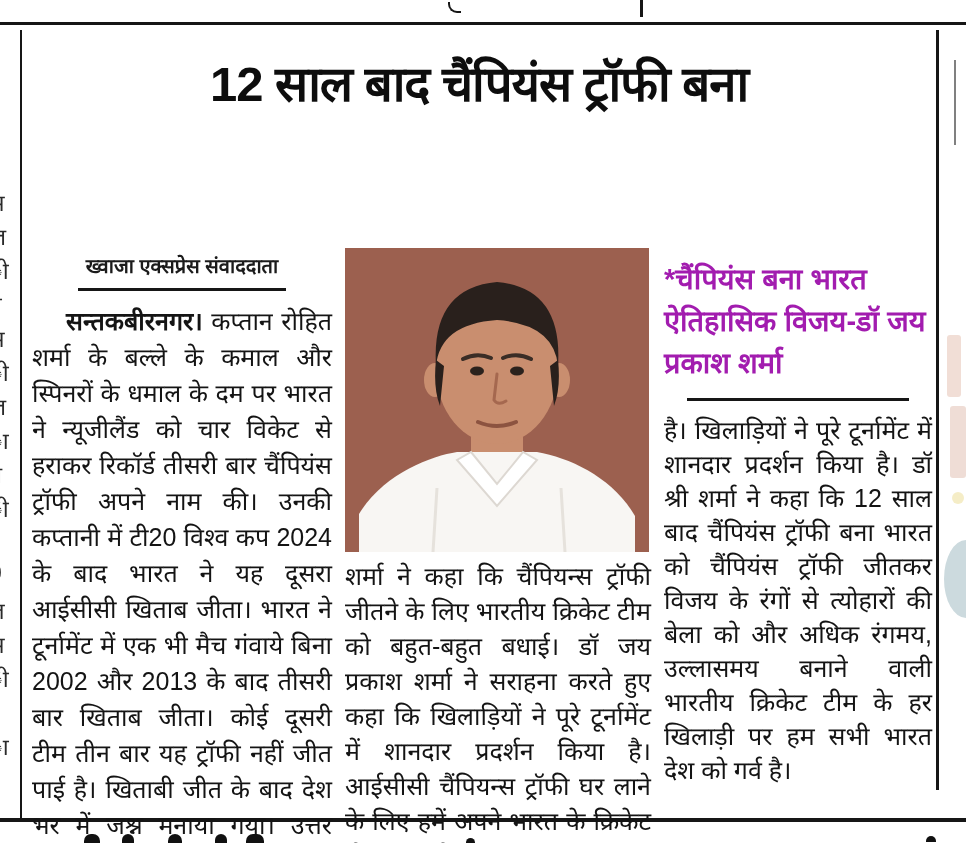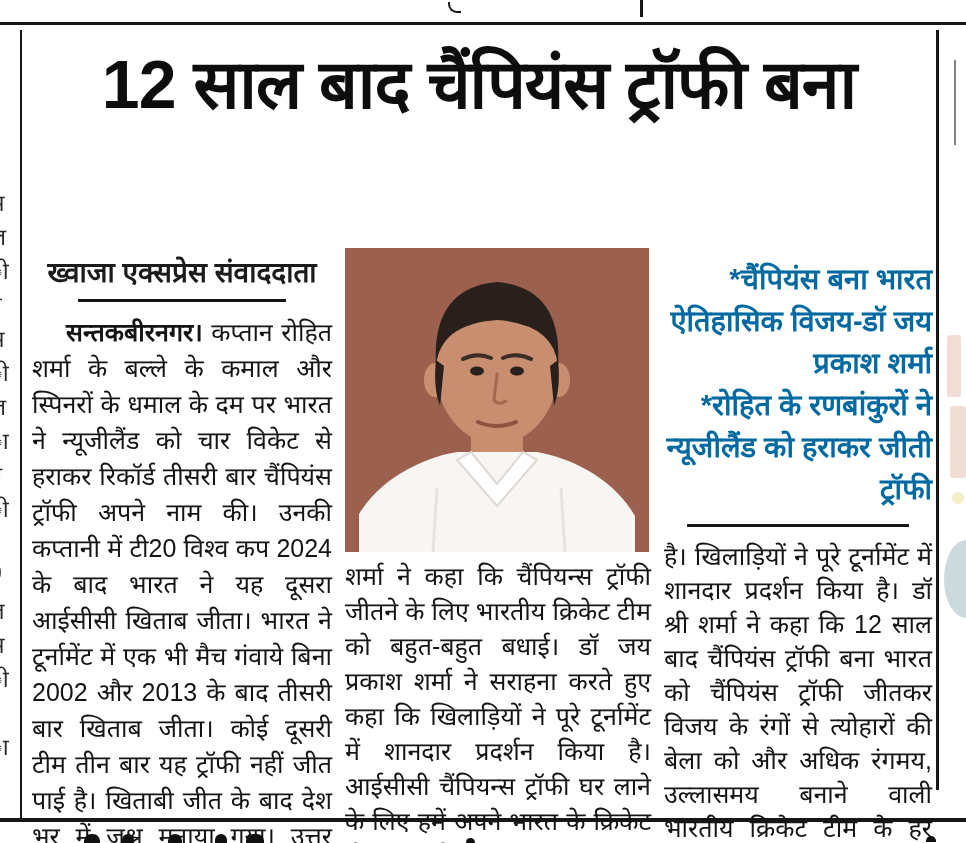--- a/index.html
+++ b/index.html
@@ -10,39 +10,39 @@
   }
   
   .rule-top{position:absolute;left:0;top:22px;width:966px;height:3px;background:#161616;}
   .rule-bottom{position:absolute;left:0;top:818px;width:966px;height:4px;background:#161616;}
   .border-left{position:absolute;left:20px;top:30px;width:2px;height:788px;background:#161616;}
   .border-right{position:absolute;left:936px;top:30px;width:3px;height:760px;background:#161616;}
 
   
   .headline{
     position:absolute;left:28px;top:36px;width:902px;text-align:center;
-    font-weight:900;font-size:68px;line-height:96px;letter-spacing:-1px;color:#0d0d0d;
+    font-weight:900;font-size:49px;line-height:96px;letter-spacing:-1px;color:#0d0d0d;
   }
 
   
   .cols{position:absolute;left:32px;top:248px;width:900px;display:flex;gap:13px;}
   .col1{width:300px;}
   .col2{width:306px;}
   .col3{width:268px;}
 
-  .byline{font-weight:bold;font-size:28px;text-align:center;padding-top:4px;}
+  .byline{font-weight:bold;font-size:20px;text-align:center;padding-top:4px;}
   .byline-rule{width:208px;height:3px;background:#161616;margin:9px auto 12px auto;}
   .bodytext{font-size:25px;line-height:36px;text-align:justify;color:#141414;}
   .dateline{font-weight:bold;margin-left:8px;}
   .p-indent{text-indent:26px;}
 
   .photo{width:304px;height:304px;display:block;}
   .col2 .bodytext{margin-top:7px;line-height:35px;}
 
-  .highlights{font-weight:900;font-size:29px;line-height:42px;text-align:right;padding-top:10px;color:#0369a1;}
+  .highlights{font-weight:900;font-size:29px;line-height:42px;text-align:left;padding-top:10px;color:#a21caf;}
   .hl-rule{width:222px;height:3px;background:#161616;margin:14px auto 12px auto;}
   .col3 .bodytext{line-height:34px;}
 
   
   .left-frags{position:absolute;left:0;top:186px;width:17px;overflow:hidden;}
   .left-frags span{display:block;height:34px;font-size:23px;color:#2a2a2a;margin-left:-11px;white-space:nowrap;}
 
   
   .top-frag-hook{position:absolute;left:448px;top:2px;width:11px;height:9px;
     border-left:2px solid #161616;border-bottom:2px solid #161616;border-bottom-left-radius:9px;}
@@ -108,21 +108,20 @@
         <ellipse cx="172" cy="123" rx="7" ry="4.5" fill="#2b221d"></ellipse>
         <path d="M152,126 L149,152 Q153,158 161,153" stroke="#a5684f" stroke-width="3" fill="none" stroke-linecap="round"></path>
         <path d="M133,174 Q152,182 171,174" stroke="#8c5340" stroke-width="4" fill="none" stroke-linecap="round"></path>
       </svg>
       <div class="bodytext">शर्मा ने कहा कि चैंपियन्स ट्रॉफी जीतने के लिए भारतीय क्रिकेट टीम को बहुत-बहुत बधाई। डॉ जय प्रकाश शर्मा ने सराहना करते हुए कहा कि खिलाड़ियों ने पूरे टूर्नामेंट में शानदार प्रदर्शन किया है। आईसीसी चैंपियन्स ट्रॉफी घर लाने के लिए हमें अपने भारत के क्रिकेट टीम पर गर्व</div>
     </div>
 
     <div class="col3">
       <div class="highlights">
         <div>*चैंपियंस बना भारत ऐतिहासिक विजय-डॉ जय प्रकाश शर्मा</div>
-        <div>*रोहित के रणबांकुरों ने न्यूजीलैंड को हराकर जीती ट्रॉफी</div>
       </div>
       <div class="hl-rule"></div>
       <div class="bodytext">है। खिलाड़ियों ने पूरे टूर्नामेंट में शानदार प्रदर्शन किया है। डॉ श्री शर्मा ने कहा कि 12 साल बाद चैंपियंस ट्रॉफी बना भारत को चैंपियंस ट्रॉफी जीतकर विजय के रंगों से त्योहारों की बेला को और अधिक रंगमय, उल्लासमय बनाने वाली भारतीय क्रिकेट टीम के हर खिलाड़ी पर हम सभी भारत देश को गर्व है।</div>
     </div>
   </div>
 
   <div class="left-frags">
     <span>स</span>
     <span>ज</span>
     <span>ो</span>

